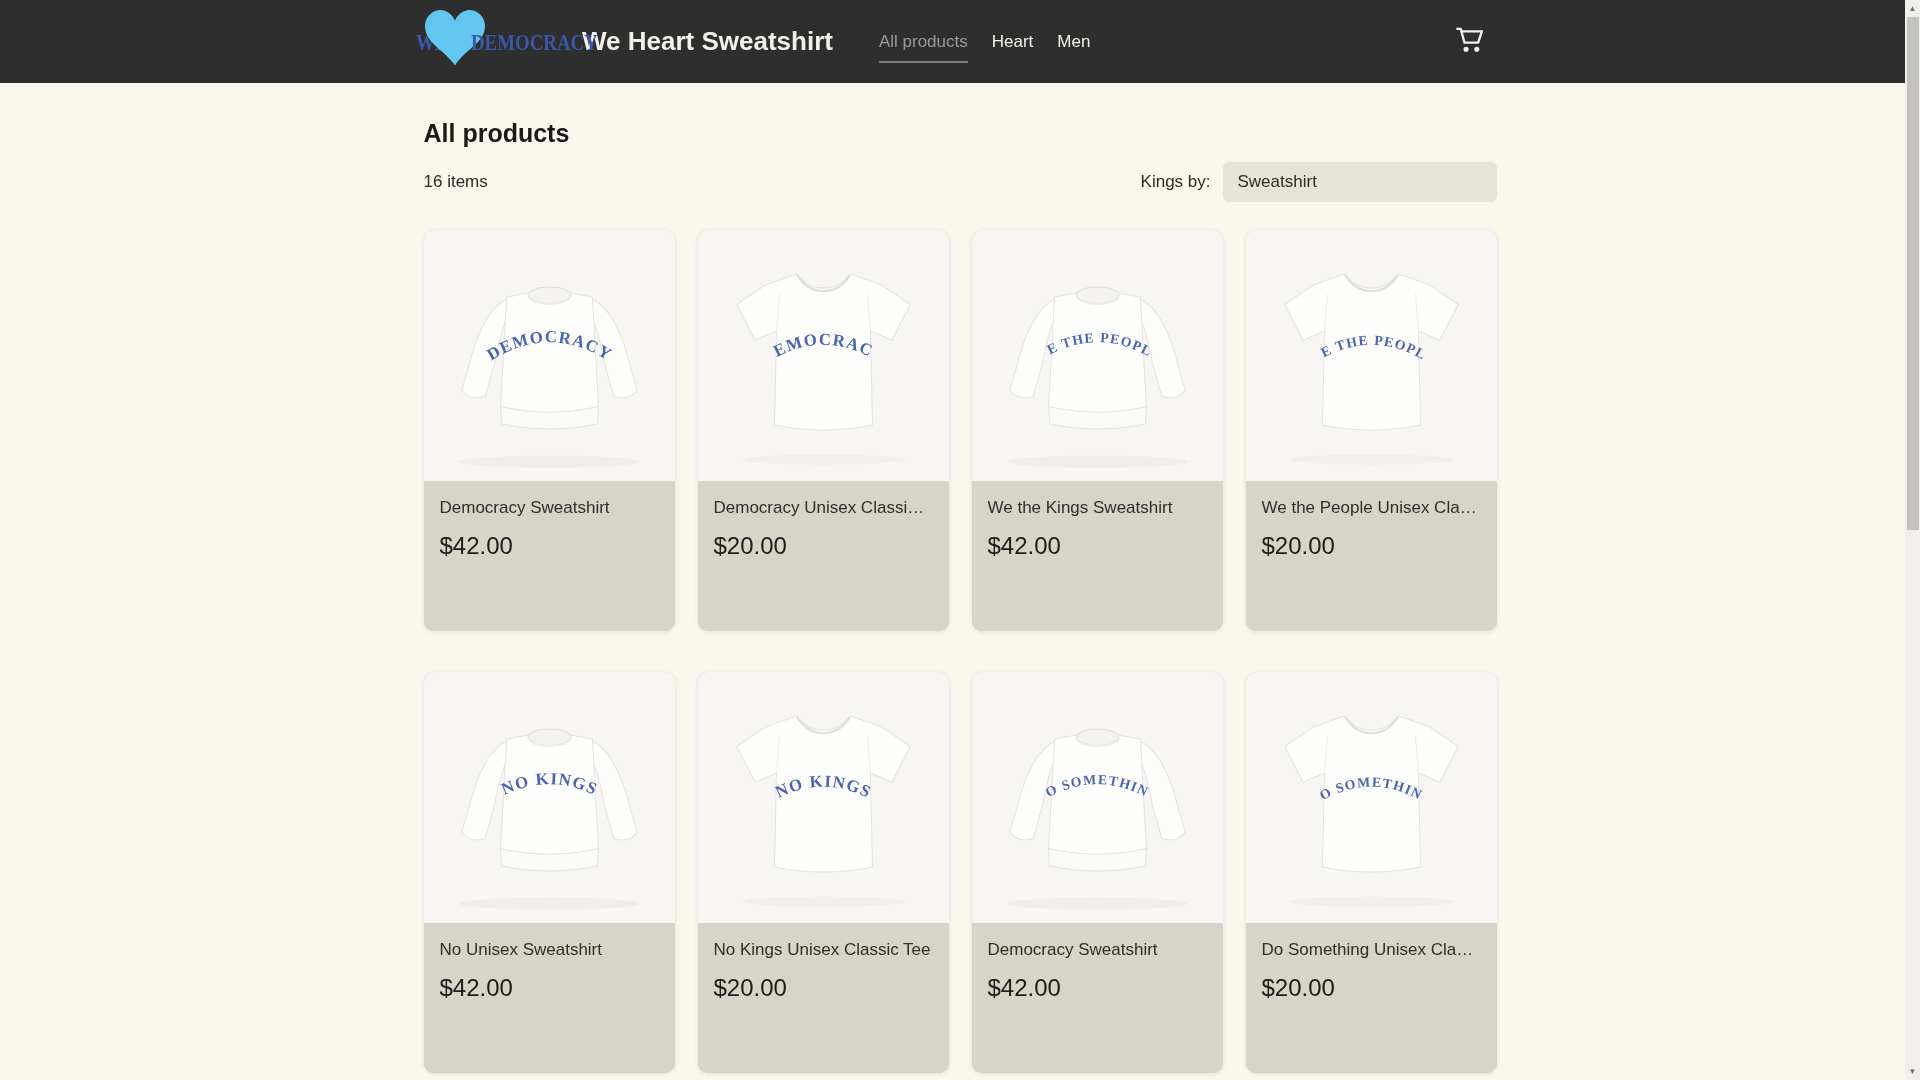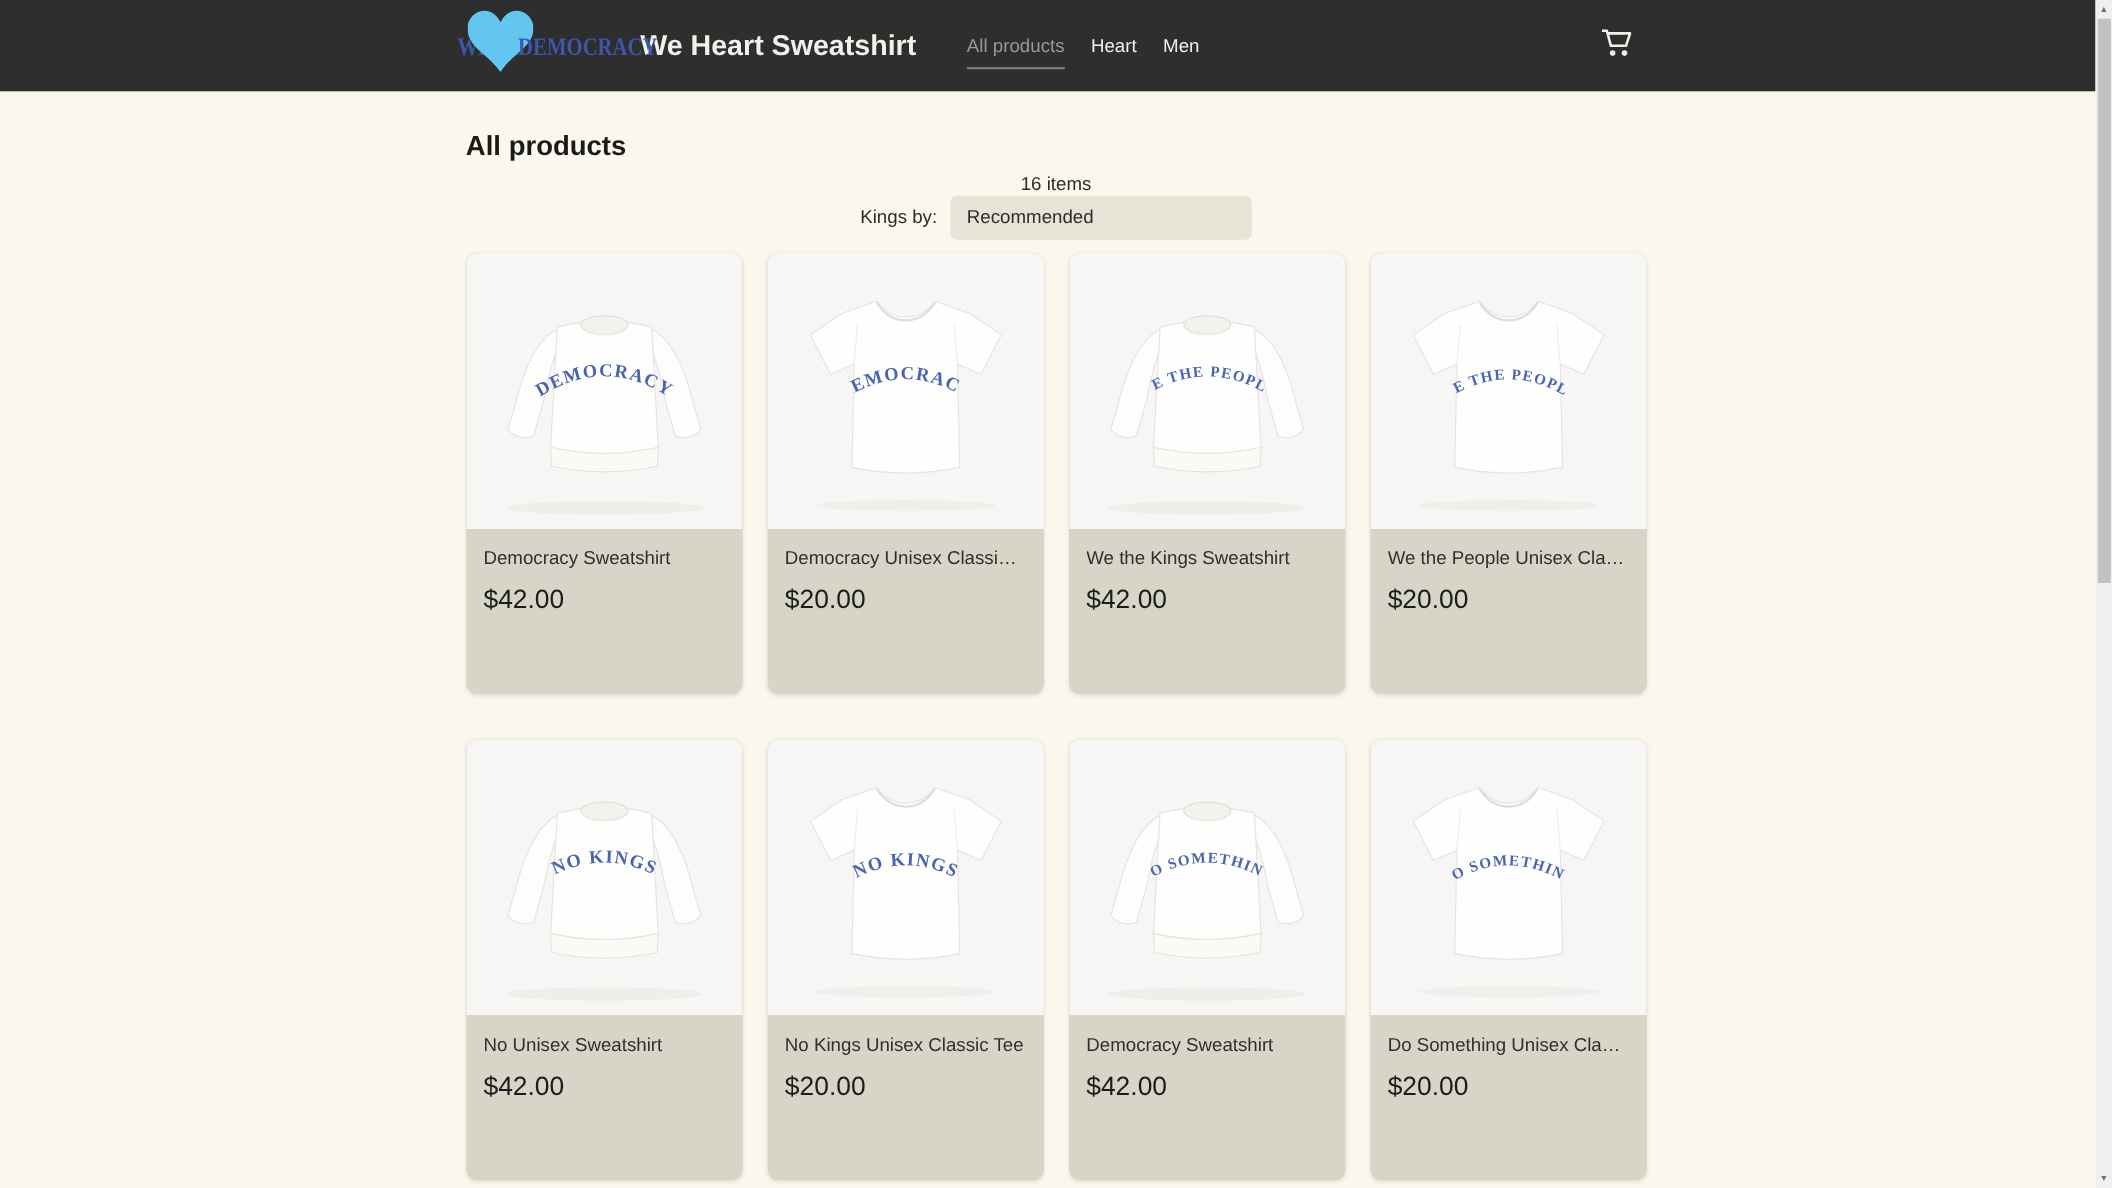--- a/index.html
+++ b/index.html
@@ -24,21 +24,21 @@
   .nav { display:flex; margin-left:46px; gap:24px; align-items:center; }
   .nav-item { font-size:17px; color:#F2F1E9; cursor:pointer; padding-bottom:0; }
   .nav-item.active { color:#9A9A98; border-bottom:2px solid #7E7E7C; padding-bottom:9px; margin-bottom:-11px; }
 
   .cart-btn { margin-left:auto; width:40px; height:40px; display:flex; align-items:center; justify-content:center; cursor:pointer; }
 
   
   .container { width:1073px; margin:0 auto; }
   .page-heading { padding-top:36px; font-size:25px; font-weight:bold; color:#1A1A1A; }
 
-  .meta-row { margin-top:10px; display:flex; align-items:center; justify-content:space-between; height:48px;flex-direction:column; }
+  .meta-row { margin-top:10px; display:flex; align-items:center; justify-content:space-between; height:48px; }
   .item-count { font-size:17px; color:#2B2B2B; }
   .sort-wrap { display:flex; align-items:center; }
   .sort-label { font-size:17px; color:#2B2B2B; margin-right:12px; }
   .sort-select {
     position:relative; width:274px; height:40px; background:#E5E4D7; border-radius:6px;
     overflow:hidden; cursor:pointer; display:flex; align-items:center; padding-left:15px;
   }
   .sort-value { font-size:17px; color:#2B2B2B; }
   .sort-icon-text {
     position:absolute; left:232px; top:5px; font-family:"Liberation Serif", serif;
@@ -99,21 +99,21 @@
 </div>
 
 <div class="container">
   <div class="page-heading">All products</div>
 
   <div class="meta-row">
     <div class="item-count">16 items</div>
     <div class="sort-wrap">
       <span class="sort-label">Kings by:</span>
       <div class="sort-select">
-        <span class="sort-value">Recommended</span>
+        <span class="sort-value">Sweatshirt</span>
         <span class="sort-icon-text">arro</span>
       </div>
     </div>
   </div>
 
   <div class="grid" id="grid">
       <div class="card">
         <div class="card-image">
           <svg viewBox="0 0 240 240">
     <defs>

